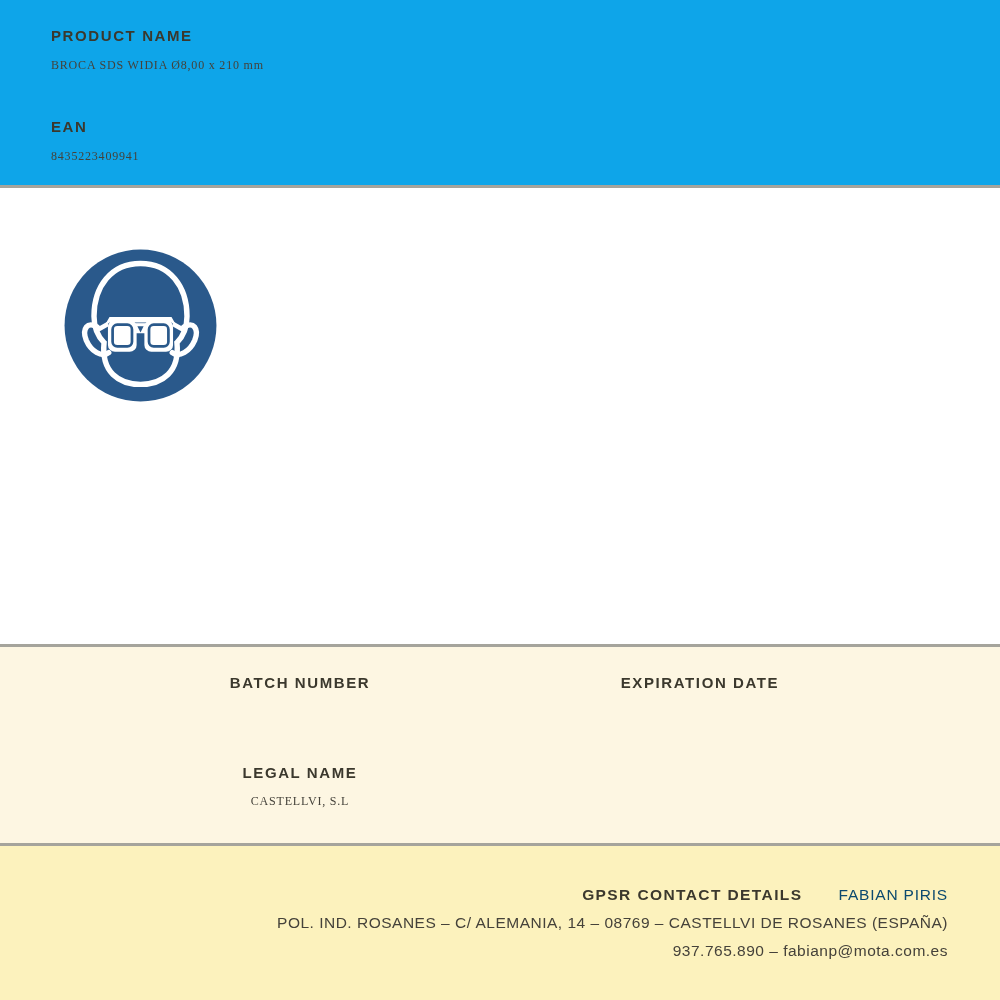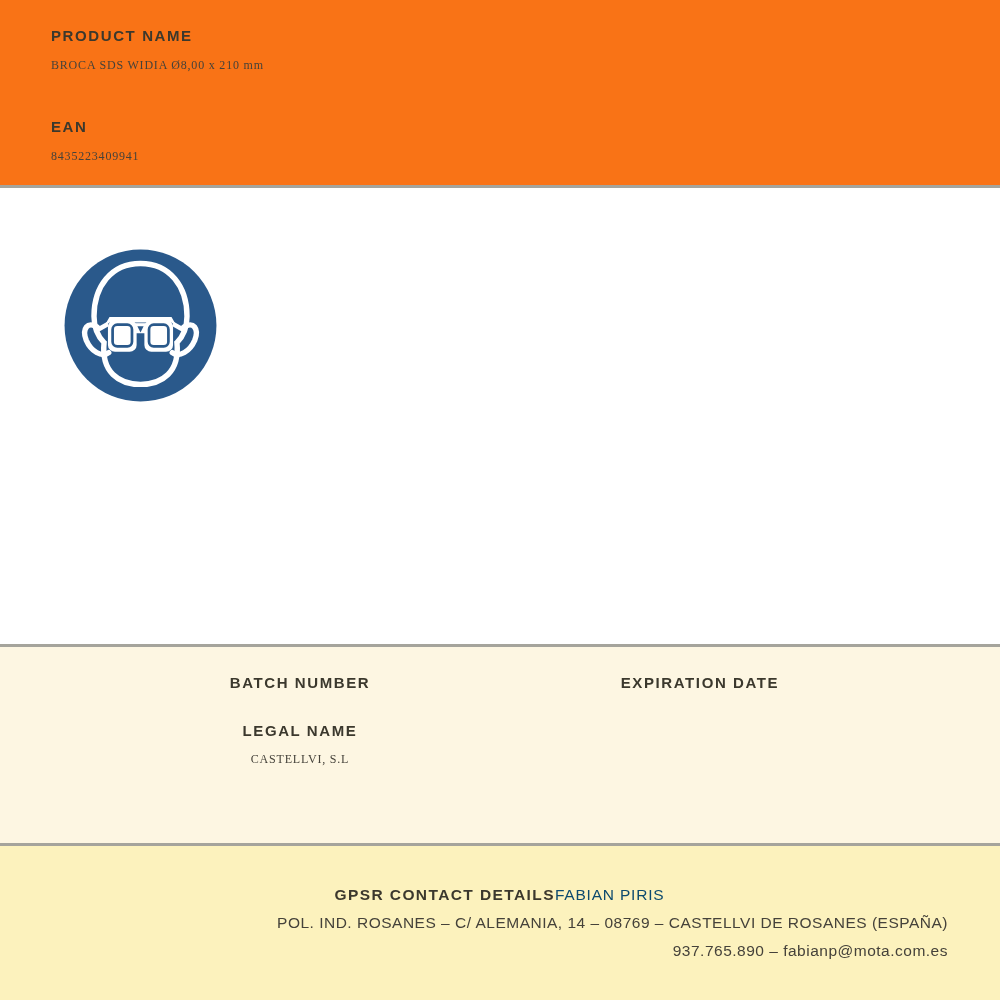--- a/index.html
+++ b/index.html
@@ -10,21 +10,21 @@
     background: #ffffff;
     overflow: hidden;
   }
   .page { width: 1000px; height: 1000px; display: flex; flex-direction: column; }
 
   .divider { height: 3px; background: #a5a49c; flex: 0 0 auto; }
 
   
   .sec-product {
     height: 185px; flex: 0 0 auto;
-    background: #f97316;
+    background: #0ea5e9;
     padding: 26px 22px 0 51px;
   }
   .field-label {
     font-size: 15px; font-weight: bold;
     letter-spacing: 1.6px; line-height: 20px;
     color: #3b382d;
   }
   .field-value {
     font-size: 12px; letter-spacing: 0.8px; line-height: 20px;
     color: #45423a;
@@ -46,33 +46,35 @@
 
   
   .sec-details {
     height: 196px; flex: 0 0 auto;
     background: #fdf6e2;
     padding: 26px 100px 0 100px;
   }
   .details-grid {
     display: grid;
     grid-template-columns: 1fr 1fr;
+    row-gap: 42px;
   }
   .detail-cell { text-align: center; }
   .detail-cell .field-value { margin-top: 8px; min-height: 20px; }
 
   
   .sec-contact {
     height: 154px; flex: 0 0 auto;
     background: #fcf2bd;
     padding: 38px 52px 0 51px;
   }
   .contact-row1 {
-    display: flex; justify-content: center; align-items: baseline;
+    display: flex; justify-content: flex-end; align-items: baseline;
     line-height: 22px;
+    gap: 36px;
   }
   .contact-label {
     font-size: 15.5px; font-weight: bold; letter-spacing: 1.4px;
     color: #3b382d;
   }
   .contact-name {
     font-size: 15.5px; letter-spacing: 0.8px; color: #0c4a6e;
   }
   .contact-line {
     text-align: right;

